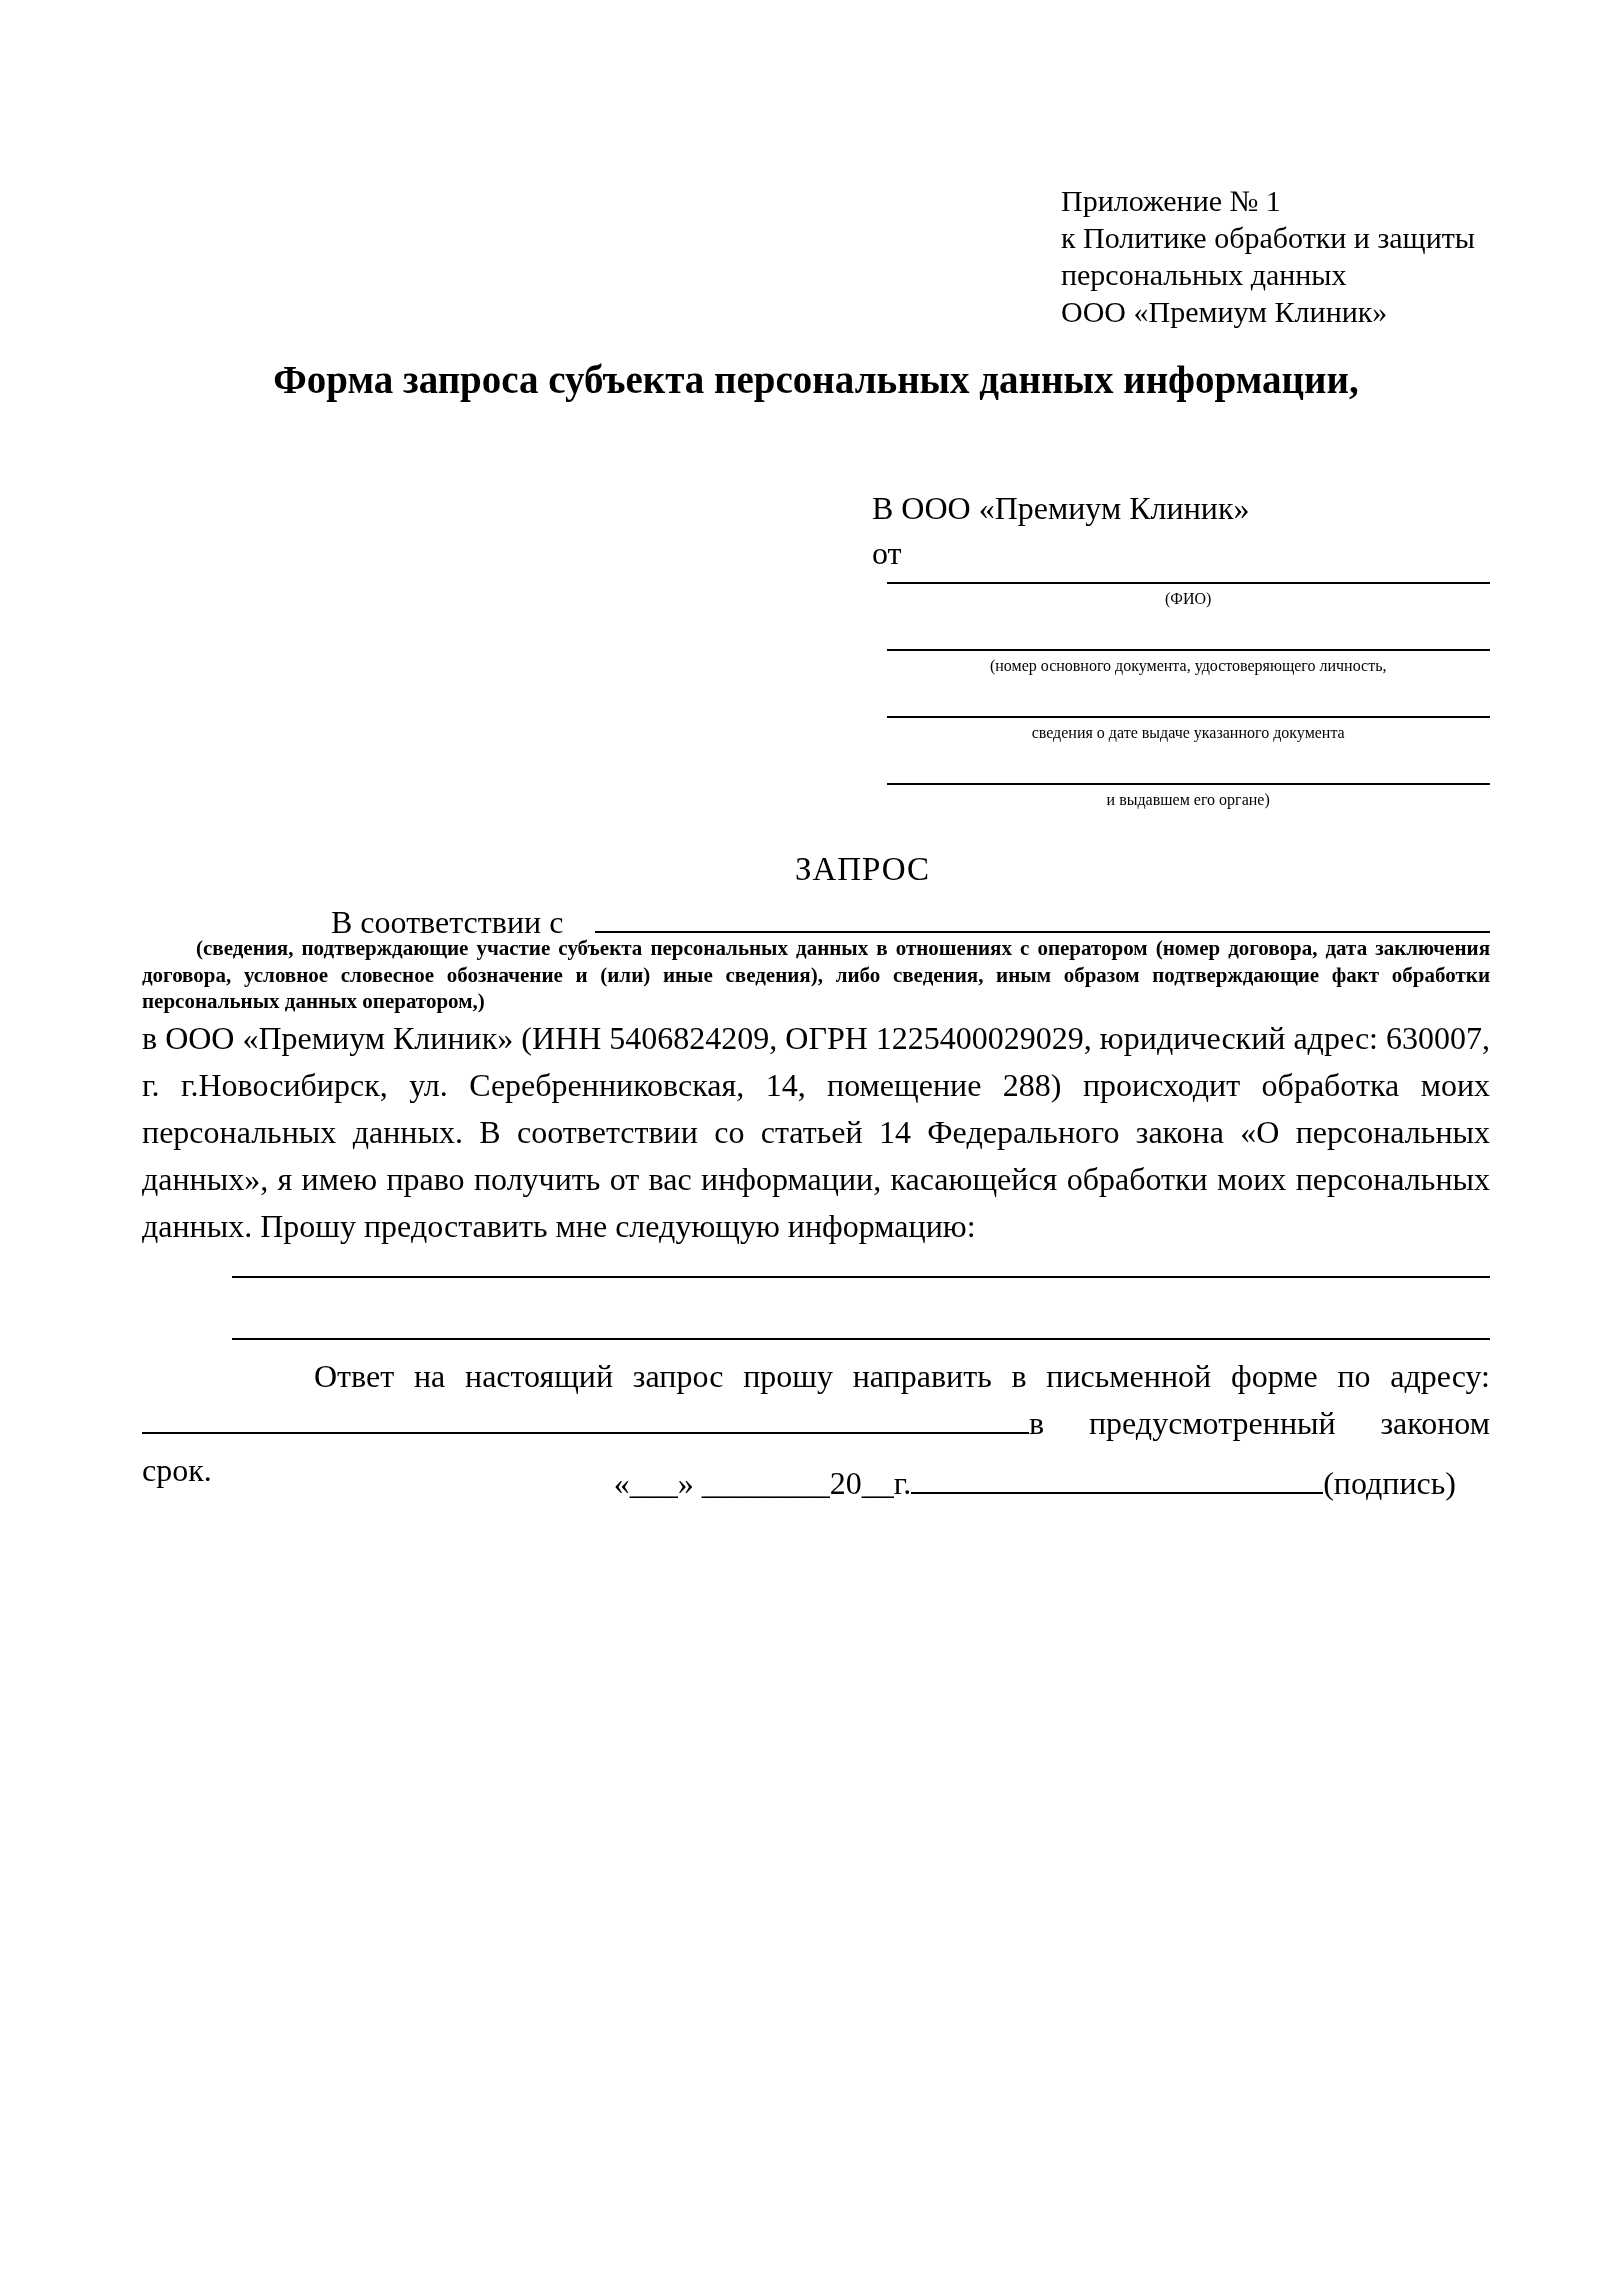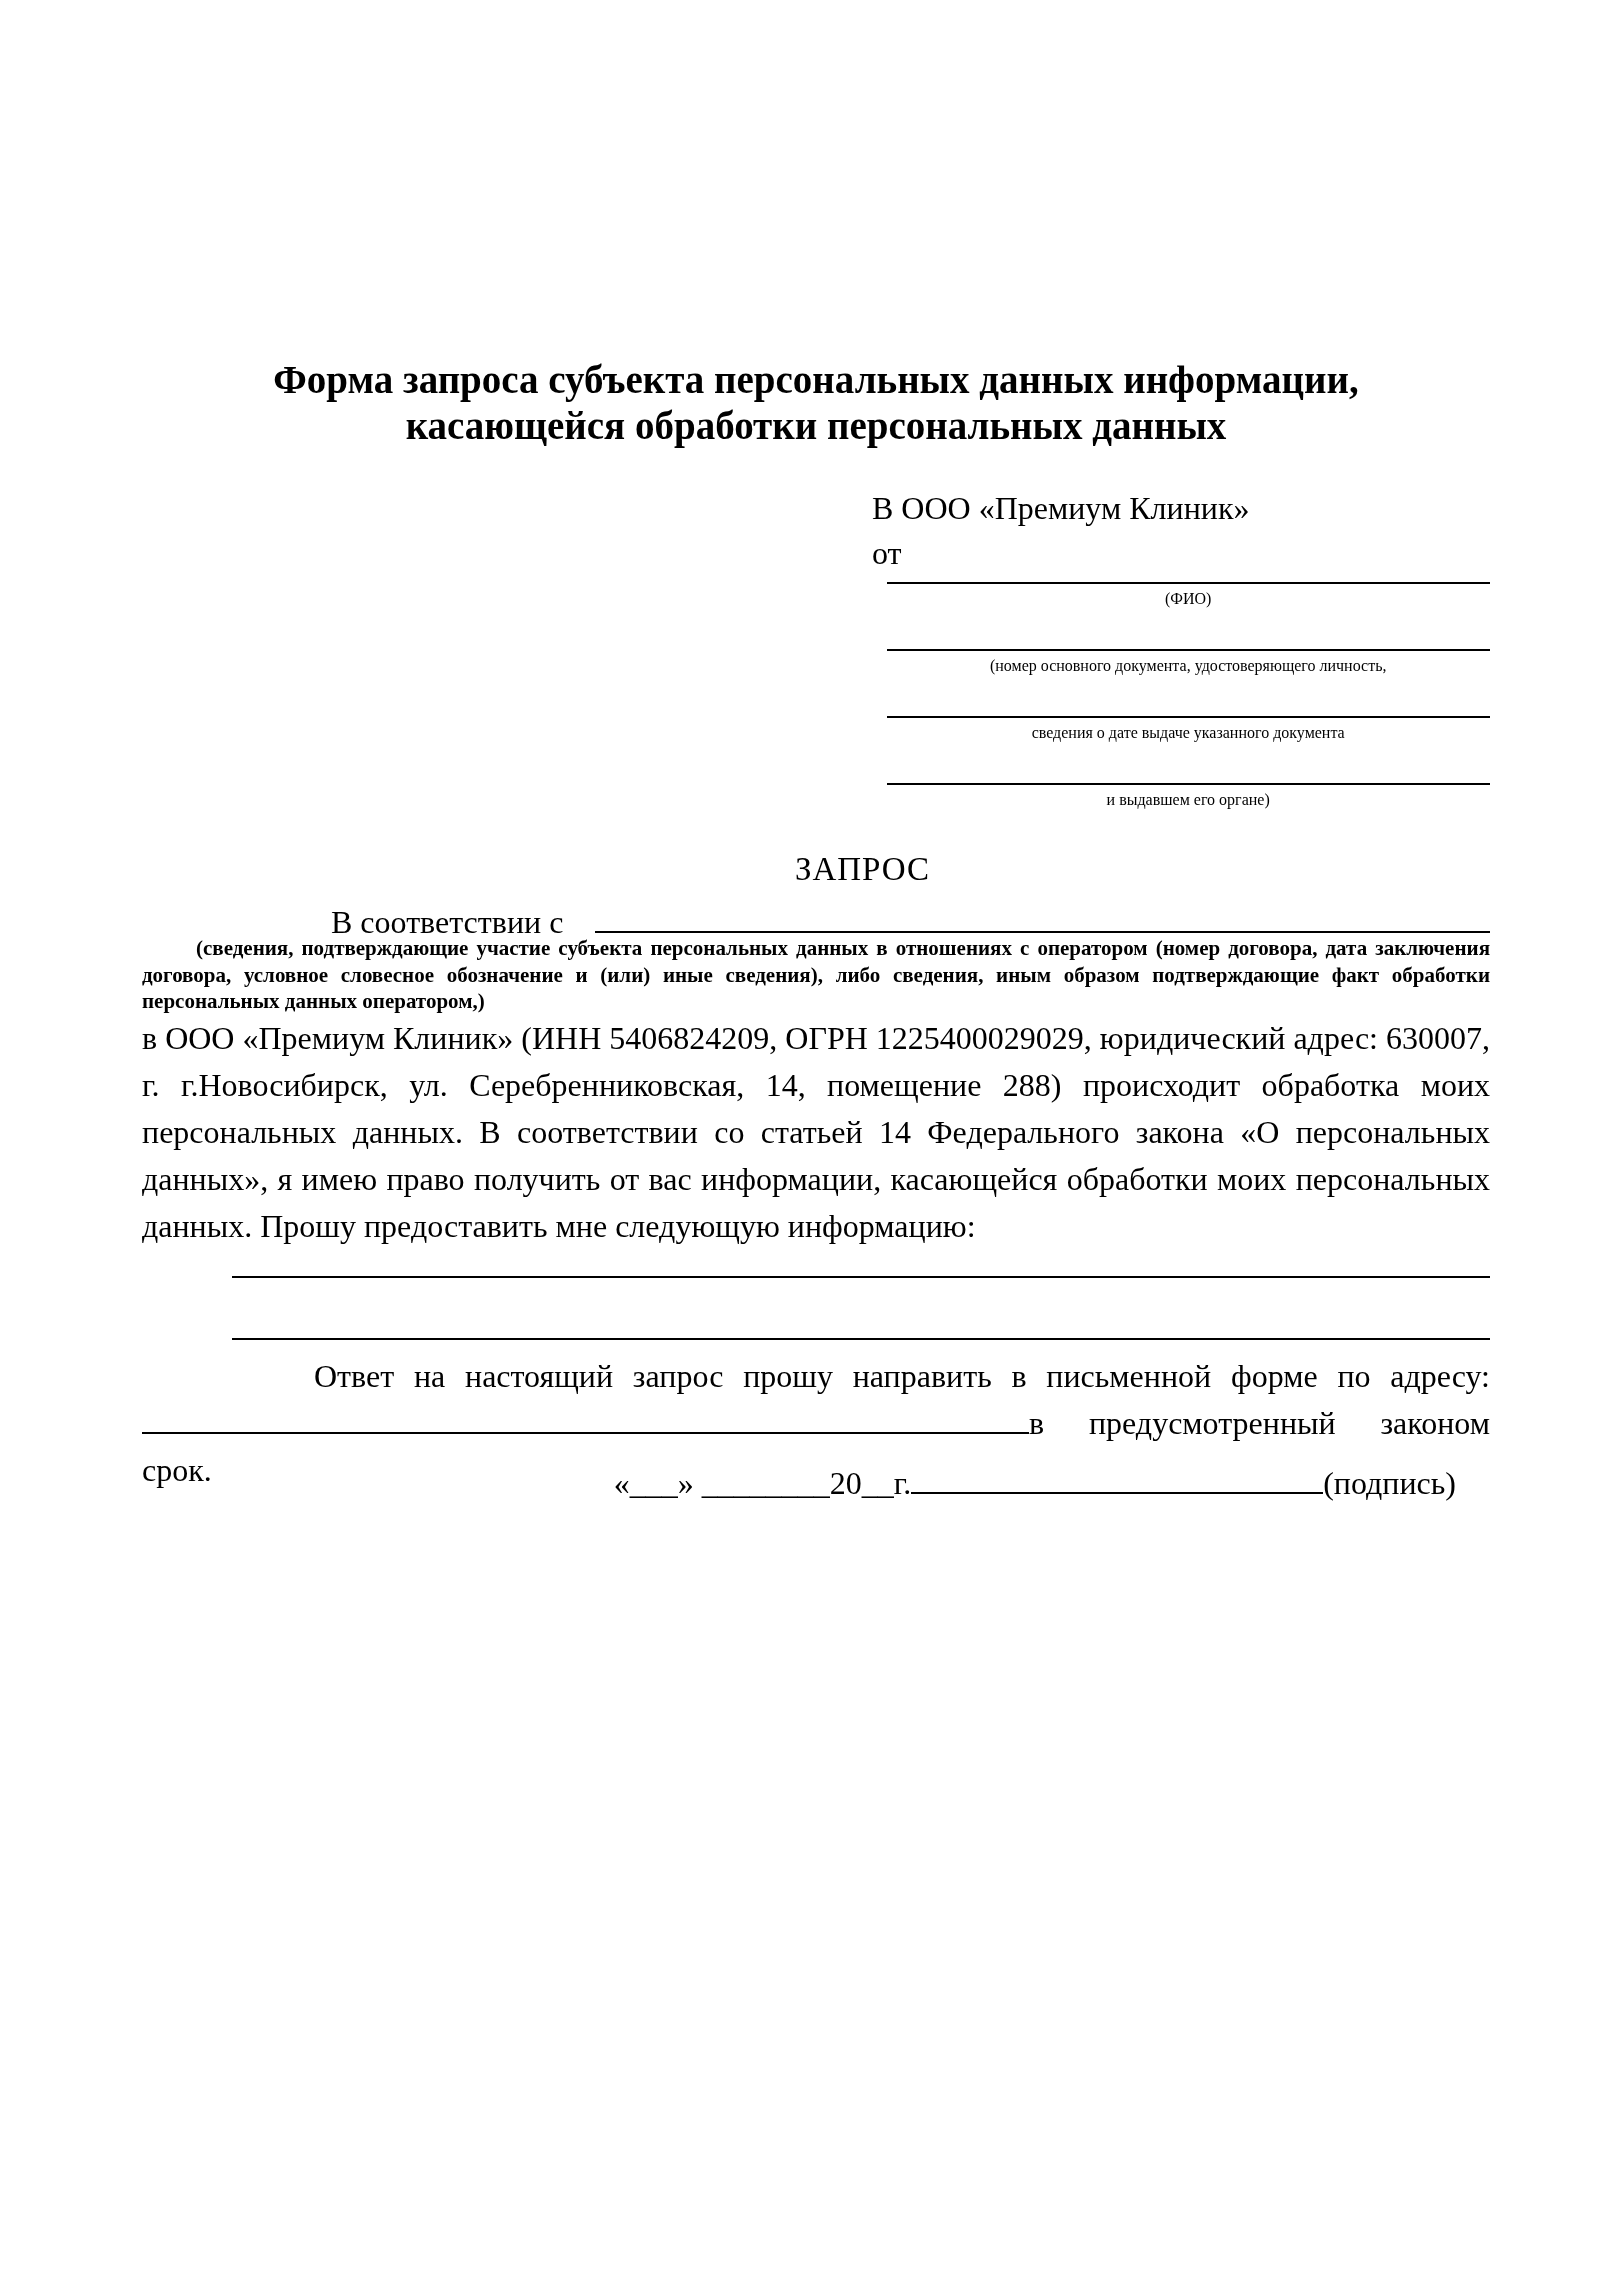--- a/index.html
+++ b/index.html
@@ -162,24 +162,29 @@
     height: 1em;
     border-bottom: 2px solid #000;
     vertical-align: baseline;
   }
 </style>
 </head>
 <body>
 
 <div class="page">
 
+  <div class="appendix-header">
+    <div>Приложение № 1</div>
+    <div>к Политике обработки и защиты</div>
+    <div>персональных данных</div>
+    <div>ООО «Премиум Клиник»</div>
+  </div>
 
   <h1 class="doc-title">
     <div>Форма запроса субъекта персональных данных информации,</div>
-    <div>касающейся обработки персональных данных</div>
   </h1>
 
   <div class="addressee">
     <div>В ООО «Премиум Клиник»</div>
     <div>от</div>
 
     <div class="write-rule rule-1"></div>
     <div class="field-caption">(ФИО)</div>
 
     <div class="write-rule rule-n"></div>

